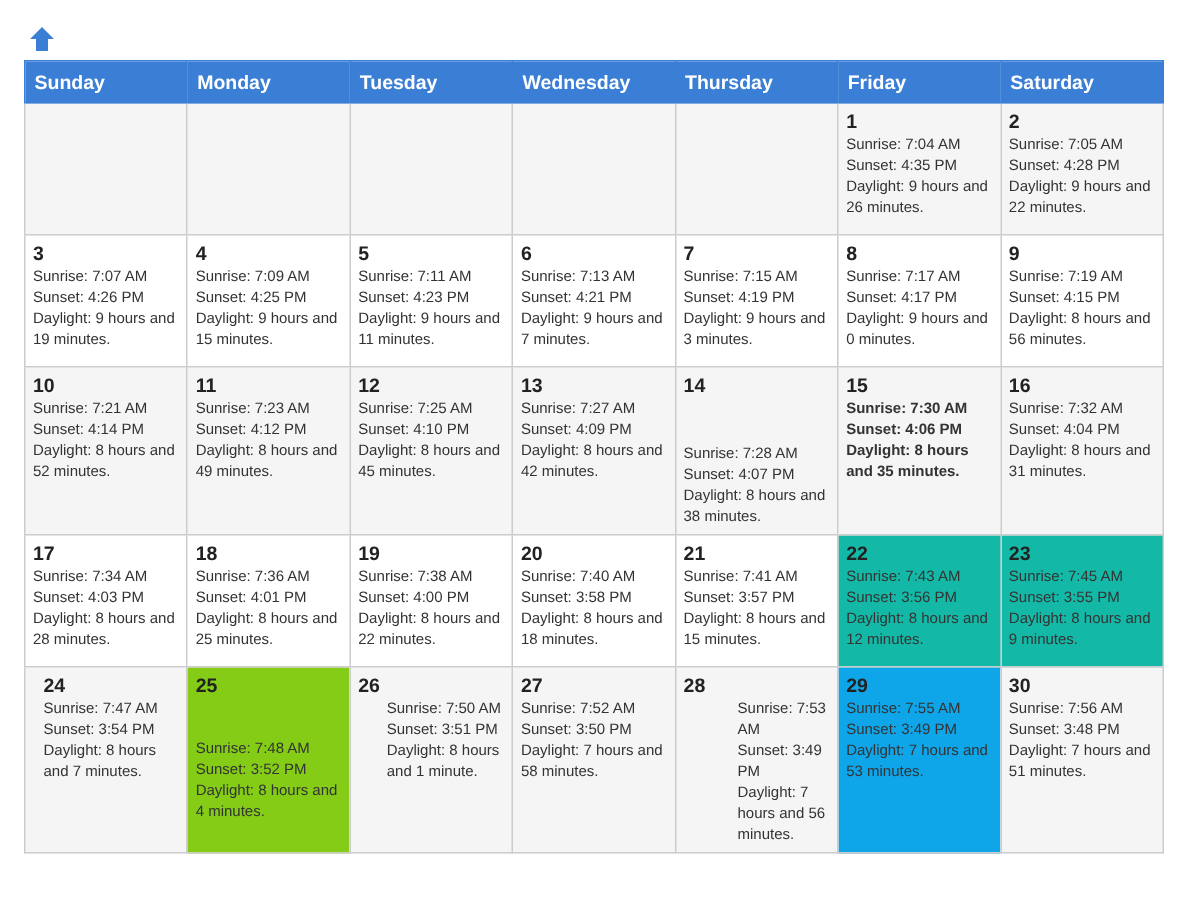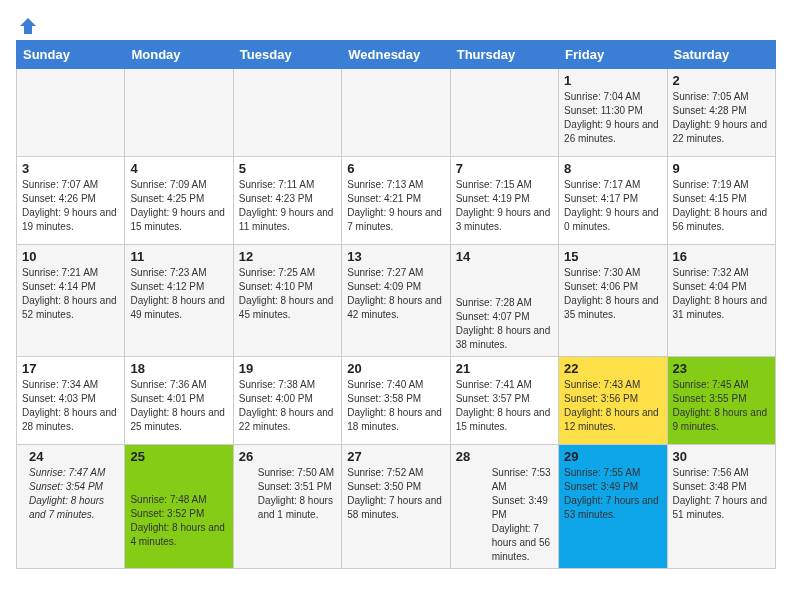--- a/index.html
+++ b/index.html
@@ -119,21 +119,21 @@
   <tbody id="calendar-body">
   <tr>
         <td class="empty-cell"></td>
         <td class="empty-cell"></td>
         <td class="empty-cell"></td>
         <td class="empty-cell"></td>
         <td class="empty-cell"></td>
         <td style="background: rgb(245, 245, 245);">
           <span class="day-number">1</span>
           <div class="day-info" style="white-space: pre-line;">Sunrise: 7:04 AM
-Sunset: 11:30 PM
+Sunset: 4:35 PM
 Daylight: 9 hours and 26 minutes.</div>
         </td>
         <td style="background: rgb(245, 245, 245);">
           <span class="day-number">2</span>
           <div class="day-info" style="white-space: pre-line;">Sunrise: 7:05 AM
 Sunset: 4:28 PM
 Daylight: 9 hours and 22 minutes.</div>
         </td>
       </tr>
       <tr>
@@ -206,21 +206,21 @@
 Daylight: 8 hours and 42 minutes.</div>
         </td>
         <td style="background: rgb(245, 245, 245);">
           <span class="day-number">14</span>
           <div class="day-info" style="white-space: pre-line; margin-top: 32px;">Sunrise: 7:28 AM
 Sunset: 4:07 PM
 Daylight: 8 hours and 38 minutes.</div>
         </td>
         <td style="background: rgb(245, 245, 245);">
           <span class="day-number">15</span>
-          <div class="day-info" style="white-space: pre-line;">Sunrise: 7:30 AM
+          <div class="day-info" style="white-space: pre-line; font-weight: bold;">Sunrise: 7:30 AM
 Sunset: 4:06 PM
 Daylight: 8 hours and 35 minutes.</div>
         </td>
         <td style="background: rgb(245, 245, 245);">
           <span class="day-number">16</span>
           <div class="day-info" style="white-space: pre-line;">Sunrise: 7:32 AM
 Sunset: 4:04 PM
 Daylight: 8 hours and 31 minutes.</div>
         </td>
       </tr>
@@ -248,37 +248,37 @@
           <div class="day-info" style="white-space: pre-line;">Sunrise: 7:40 AM
 Sunset: 3:58 PM
 Daylight: 8 hours and 18 minutes.</div>
         </td>
         <td style="background: rgb(255, 255, 255);">
           <span class="day-number">21</span>
           <div class="day-info" style="white-space: pre-line;">Sunrise: 7:41 AM
 Sunset: 3:57 PM
 Daylight: 8 hours and 15 minutes.</div>
         </td>
-        <td style="background: #fde047;">
+        <td style="background: #14b8a6;">
           <span class="day-number">22</span>
           <div class="day-info" style="white-space: pre-line;">Sunrise: 7:43 AM
 Sunset: 3:56 PM
 Daylight: 8 hours and 12 minutes.</div>
         </td>
-        <td style="background: #84cc16;">
+        <td style="background: #14b8a6;">
           <span class="day-number">23</span>
           <div class="day-info" style="white-space: pre-line;">Sunrise: 7:45 AM
 Sunset: 3:55 PM
 Daylight: 8 hours and 9 minutes.</div>
         </td>
       </tr>
       <tr>
         <td style="background: rgb(245, 245, 245); padding-left: 12px;">
           <span class="day-number">24</span>
-          <div class="day-info" style="white-space: pre-line; font-style: italic;">Sunrise: 7:47 AM
+          <div class="day-info" style="white-space: pre-line;">Sunrise: 7:47 AM
 Sunset: 3:54 PM
 Daylight: 8 hours and 7 minutes.</div>
         </td>
         <td style="background: #84cc16;">
           <span class="day-number">25</span>
           <div class="day-info" style="white-space: pre-line; margin-top: 29px;">Sunrise: 7:48 AM
 Sunset: 3:52 PM
 Daylight: 8 hours and 4 minutes.</div>
         </td>
         <td style="background: rgb(245, 245, 245);">

